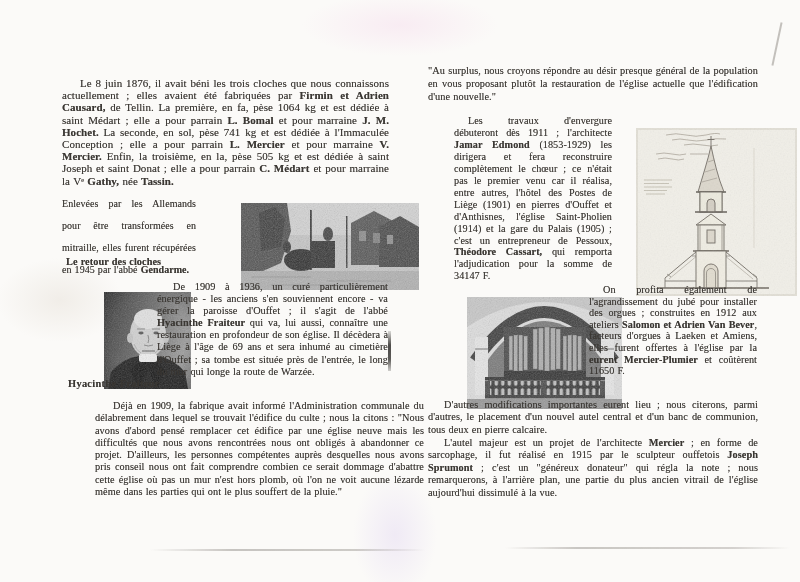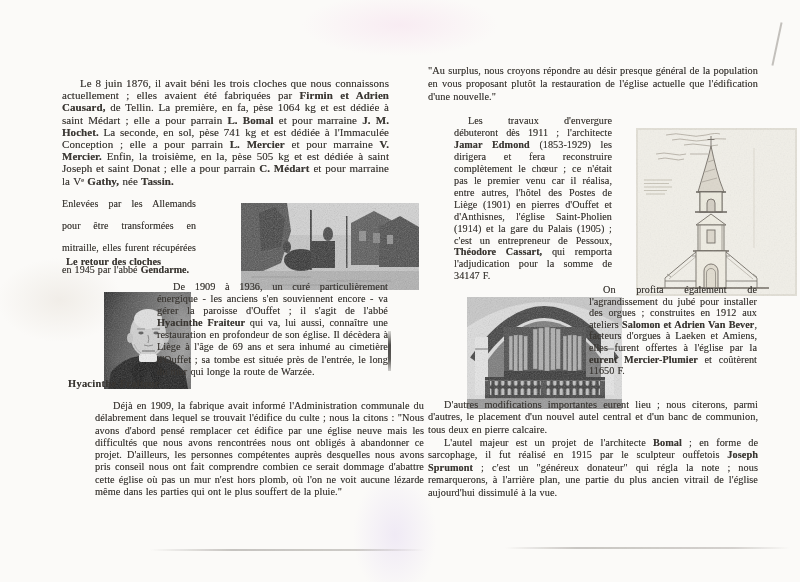--- a/index.html
+++ b/index.html
@@ -227,16 +227,16 @@
         <rect x="18" y="98" width="120" height="3.5" fill="#45403a"></rect>
         <rect x="0" y="102" width="155" height="10" fill="#9c968d"></rect>
         <rect width="155" height="112" filter="url(#gD)" opacity=".32"></rect>
       </svg>
     </figure>
 
     <p class="para p-orgues">On profita également de l'agrandissement du jubé pour installer des orgues ; construites en 1912 aux ateliers <b>Salomon et Adrien Van Bever</b>, facteurs d'orgues à Laeken et Amiens, elles furent offertes à l'église par la <b>eurent Mercier-Plumier</b> et coûtèrent 11650 F.</p>
 
     <p class="para p-modifs">D'autres modifications importantes eurent lieu ; nous citerons, parmi d'autres, le placement d'un nouvel autel central et d'un banc de communion, tous deux en pierre calcaire.</p>
 
-    <p class="para p-autel">L'autel majeur est un projet de l'architecte <b>Bomal</b> ; en forme de sarcophage, il fut réalisé en 1915 par le sculpteur ouffetois <b>Joseph Sprumont</b> ; c'est un "généreux donateur" qui régla la note ; nous remarquerons, à l'arrière plan, une partie du plus ancien vitrail de l'église aujourd'hui dissimulé à la vue.</p>
+    <p class="para p-autel">L'autel majeur est un projet de l'architecte <b>Mercier</b> ; en forme de sarcophage, il fut réalisé en 1915 par le sculpteur ouffetois <b>Joseph Sprumont</b> ; c'est un "généreux donateur" qui régla la note ; nous remarquerons, à l'arrière plan, une partie du plus ancien vitrail de l'église aujourd'hui dissimulé à la vue.</p>
   </section>
 
 </div>
 
 </body></html>

